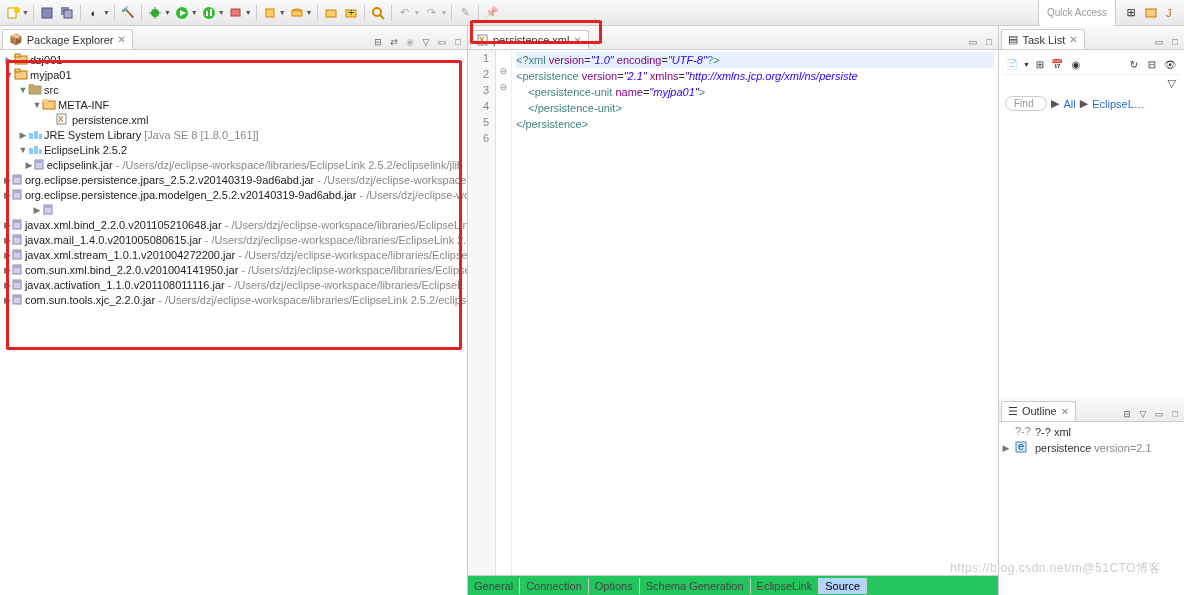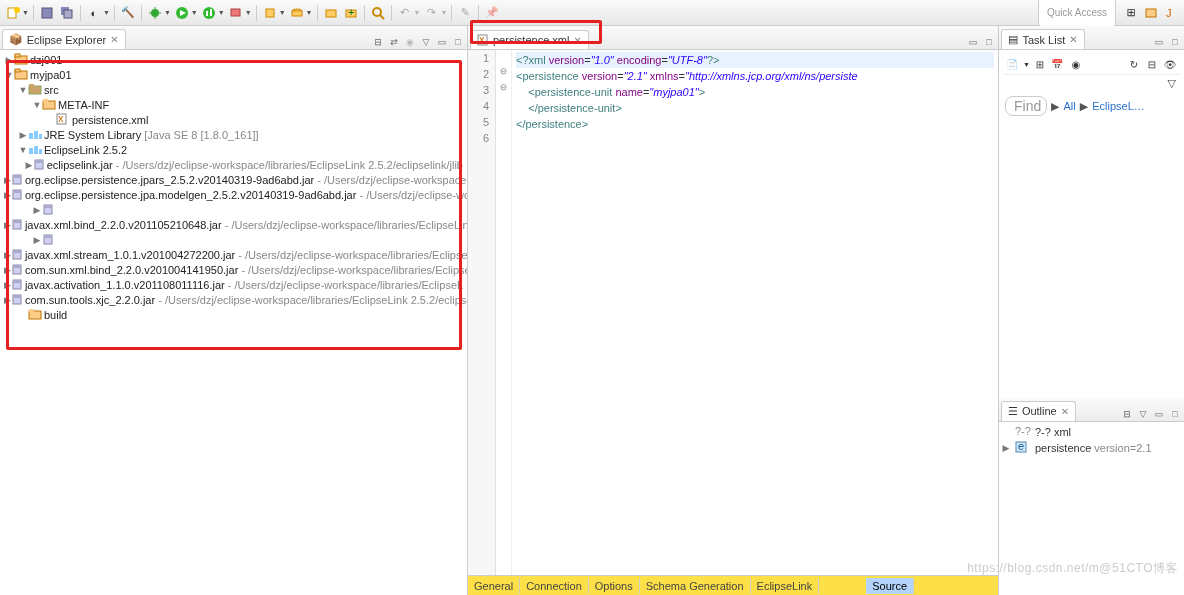--- a/index.html
+++ b/index.html
@@ -40,35 +40,35 @@
 .gutter div { height:16px; padding-right:6px; }
 .code { flex:1; font-family:Menlo,Consolas,monospace; font-size:12px; padding:2px 4px; line-height:16px; white-space:pre; }
 .code .t-tag { color:#3f7f7f; }
 .code .t-attr{ color:#7f007f; }
 .code .t-str { color:#2a00ff; font-style:italic; }
 .code .t-kw  { color:#3f7f7f; }
 .code .hl { background:#e8f2fe; }
 .fold-col { width:16px; border-right:1px solid #eee; background:#fff; }
 .fold-col div { height:16px; text-align:center; font-size:9px; color:#888;}
 
-.editor-bottom-tabs { height:20px; border-top:1px solid #ccc; display:flex; align-items:center; background:#fde047; font-size:10px; }
+.editor-bottom-tabs { height:20px; border-top:1px solid #ccc; display:flex; align-items:center; background:#22c55e; font-size:10px; }
 .editor-bottom-tabs .etab { padding:2px 6px; border-right:1px solid #ccc; color:#444; cursor:pointer; }
-.editor-bottom-tabs .etab.active { background:#b3d4fc; color:#000;margin-left:47px; }
+.editor-bottom-tabs .etab.active { background:#b3d4fc; color:#000; }
 
 .task-list-body { flex:1; padding:4px; }
 .task-toolbar { display:flex; gap:2px; padding:2px; border-bottom:1px solid #eee; align-items:center;}
 .task-toolbar .tt { width:16px; height:16px; display:inline-flex; align-items:center; justify-content:center; font-size:10px; cursor:pointer;}
 .find-row { display:flex; align-items:center; gap:4px; padding:4px 2px;}
-.find-input { border:1px solid #ccc; border-radius:8px; padding:1px 8px; font-size:14px; color:#999; width:42px; }
+.find-input { border:1px solid #ccc; border-radius:8px; padding:1px 8px; font-size:10px; color:#999; width:42px; }
 .link { color:#2a6fc9; cursor:pointer; }
 .outline-body { flex:1; padding:2px; }
 .outline-item { display:flex; align-items:center; height:16px; gap:4px; white-space:nowrap;}
 .outline-item .gray { color:#888;margin-top:23px; }
 
-.watermark { position:absolute; right:6px; bottom:18px; color:#ccc; font-size:12px; font-family:Arial; letter-spacing:0.5px; pointer-events:none;}
+.watermark { position:absolute; right:23px; bottom:18px; color:#ccc; font-size:12px; font-family:Arial; letter-spacing:0.5px; pointer-events:none;}
 
 svg { display:block; }
 </style>
 </head>
 <body>
 
 <div class="toolbar">
   <span class="tbtn">
       <svg width="14" height="14">
         <rect x="2" y="2" width="8" height="10" fill="#fff" stroke="#c90"></rect>
@@ -179,21 +179,21 @@
       </svg>
     </span>
 </div>
 
 <div class="workspace">
 
   <div class="col-left">
     <div class="view-tabs">
       <div class="view-tab">
         <span>📦</span>
-        <span>Eclipse Explorer</span>
+        <span>Package Explorer</span>
         <span class="close">✕</span>
       </div>
       <div class="spacer"></div>
       <span class="mini-tbtn">⊟</span>
       <span class="mini-tbtn">⇄</span>
       <span class="mini-tbtn" style="opacity:.4">◉</span>
       <span class="mini-tbtn">▽</span>
       <span class="mini-tbtn">▭</span>
       <span class="mini-tbtn">□</span>
     </div>
@@ -333,20 +333,21 @@
         </div>
         <div class="tree-node">
           <span class="indent" style="width:28px"></span>
           <span class="tw">▶</span>
           <span class="ic">
             <svg width="12" height="12">
               <rect x="2" y="2" width="8" height="9" fill="#d0d0f0" stroke="#88a"></rect>
               <rect x="2" y="2" width="8" height="3" fill="#aac"></rect>
             </svg>
           </span>
+          <span class="lbl">javax.mail_1.4.0.v201005080615.jar<span class="gray"> - /Users/dzj/eclipse-workspace/libraries/EclipseLink 2.</span></span>
         </div>
         <div class="tree-node">
           <span class="indent" style="width:28px"></span>
           <span class="tw">▶</span>
           <span class="ic">
             <svg width="12" height="12">
               <rect x="2" y="2" width="8" height="9" fill="#d0d0f0" stroke="#88a"></rect>
               <rect x="2" y="2" width="8" height="3" fill="#aac"></rect>
             </svg>
           </span>
@@ -377,31 +378,20 @@
         <div class="tree-node">
           <span class="indent" style="width:28px"></span>
           <span class="tw">▶</span>
           <span class="ic">
             <svg width="12" height="12">
               <rect x="2" y="2" width="8" height="9" fill="#d0d0f0" stroke="#88a"></rect>
               <rect x="2" y="2" width="8" height="3" fill="#aac"></rect>
             </svg>
           </span>
           <span class="lbl">com.sun.tools.xjc_2.2.0.jar<span class="gray"> - /Users/dzj/eclipse-workspace/libraries/EclipseLink 2.5.2/eclipse</span></span>
-        </div>
-        <div class="tree-node">
-          <span class="indent" style="width:14px"></span>
-          <span class="tw"></span>
-          <span class="ic">
-            <svg width="14" height="12">
-              <rect x="1" y="3" width="12" height="8" fill="#fc8" stroke="#b70"></rect>
-              <rect x="1" y="1" width="5" height="3" fill="#fc8"></rect>
-            </svg>
-          </span>
-          <span class="lbl">build<span class="gray"></span></span>
         </div>
       </div>
   </div>
 
   <div class="col-mid">
     <div class="view-tabs">
       <div class="view-tab">
         <span>
             <svg width="12" height="12">
               <rect x="1" y="1" width="9" height="10" fill="#fff" stroke="#888"></rect>

